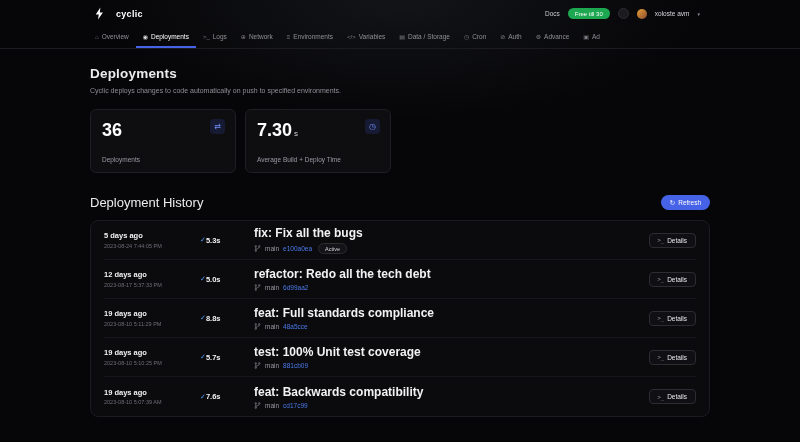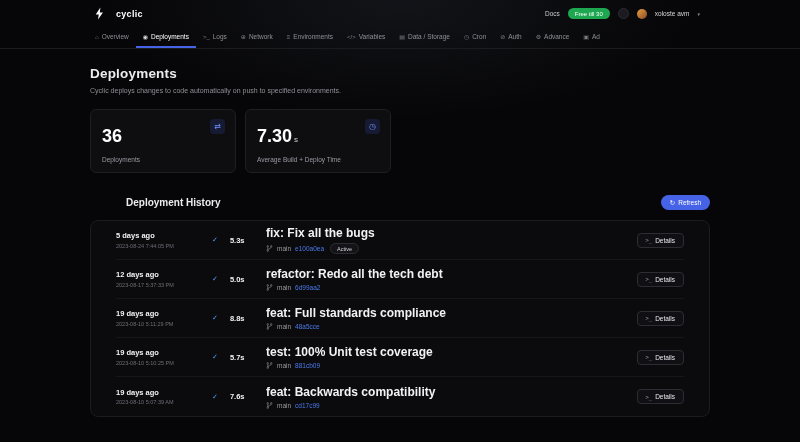--- a/index.html
+++ b/index.html
@@ -62,59 +62,59 @@
   .nav-icon { font-size:6px; opacity:.85; }
   
   .main { padding:0 90px; position:relative; }
   .page-title { font-size:13.5px; font-weight:bold; margin-top:17px; letter-spacing:.2px; }
   .page-sub { font-size:7px; color:#8f8f98; margin-top:6px; }
   
   .stats { display:flex; gap:9px; margin-top:15px; }
   .stat-card {
     width:146px; height:64px;
     background:#0e0e11; border:1px solid #1e1e23; border-radius:6px;
-    padding:16px 11px; position:relative;
+    padding:10px 11px; position:relative;
   }
   .stat-value { font-size:18px; font-weight:bold; color:#fff; }
   .stat-unit { font-size:8px; font-weight:normal; color:#cfcfd5; margin-left:2px; }
   .stat-icon {
     position:absolute; top:9px; right:10px;
     width:15px; height:15px; border-radius:4px;
     background:rgba(70,98,230,.16); color:#6f8df5;
     display:flex; align-items:center; justify-content:center;
     font-size:8px;
   }
   .stat-label { position:absolute; bottom:9px; left:11px; font-size:6.5px; color:#9a9aa2; }
   
   .section-row { display:flex; justify-content:space-between; align-items:center; margin-top:22px; }
-  .section-title { font-size:10px; font-weight:bold;margin-left:36px; }
+  .section-title { font-size:13px; font-weight:normal; }
   .refresh-btn {
     display:flex; align-items:center; gap:3px;
     background:#4662e6; color:#fff; border:none;
     font-size:6.5px; padding:3.5px 9px; border-radius:9px;
     font-family:inherit; cursor:pointer;
   }
   .refresh-icon { font-size:6.5px; }
   
   .history-card {
     margin-top:10px;
     background:#0b0b0e; border:1px solid #1b1b20; border-radius:8px;
-    padding:0 25px;
+    padding:0 13px;
   }
   .dep-row {
     display:grid;
     grid-template-columns:96px 54px 1fr 64px;
     align-items:center;
     height:39px;
     border-bottom:1px solid #17171b;
   }
   .dep-row:last-child { border-bottom:none; }
   .ago { font-size:7.5px; font-weight:bold; color:#f2f2f4; }
   .ts  { font-size:5.5px; color:#6d6d76; margin-top:2.5px; }
-  .cell-status { display:flex; align-items:center; gap:12px; }
+  .cell-status { display:flex; align-items:center; gap:0; }
   .check { color:#4f9cf7; font-size:7px; }
   .duration { font-size:7.5px; font-weight:bold; color:#f2f2f4; }
   .msg { font-size:12px; font-weight:bold; color:#f2f2f4; }
   .msg-meta { display:flex; align-items:center; gap:4px; margin-top:3px; }
   .branch { font-size:6.5px; color:#9a9aa2; }
   .commit { font-size:6.5px; color:#4b7bec; text-decoration:none; }
   .badge {
     font-size:5.5px; color:#d6d6da;
     border:1px solid #2c2c32; background:#141418;
     border-radius:7px; padding:1.5px 6px; margin-left:2px;

